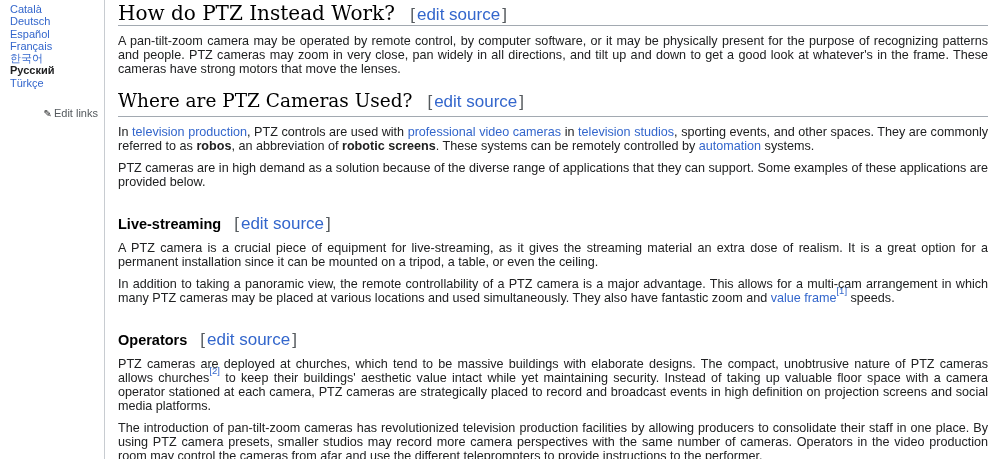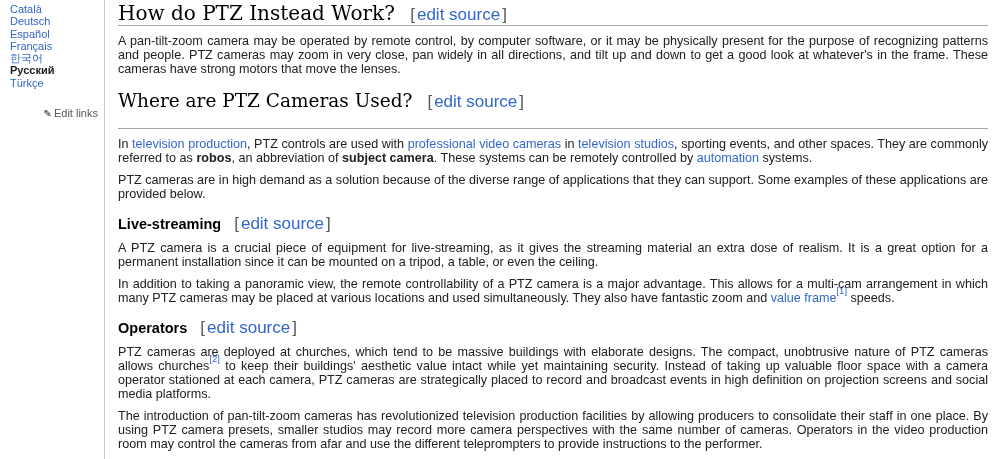--- a/index.html
+++ b/index.html
@@ -34,24 +34,24 @@
   
   .content {
     flex: 1; padding: 2px 12px 0 13px; overflow: hidden;
   }
   h1, h2 {
     font-family: "DejaVu Serif", "Liberation Serif", serif;
     font-weight: normal; color: #000;
     border-bottom: 1px solid #a2a9b1;
   }
   h1 { font-size: 20px; line-height: 22px; padding-bottom: 1px; margin: 0 0 4px; }
-  h2 { font-size: 18.5px; line-height: 21px; padding-bottom: 17px; margin: 14px 0 5px; }
+  h2 { font-size: 18.5px; line-height: 21px; padding-bottom: 5px; margin: 14px 0 5px; }
   h3 {
     font-size: 14.5px; line-height: 15px; font-weight: bold; color: #000;
-    margin: 14px 0 9px;
+    margin: 26px 0 9px;
   }
   .editsection {
     font-family: "Liberation Sans", "DejaVu Sans", sans-serif;
     font-size: 17px; font-weight: normal; line-height: 1;
     margin-left: 9px; color: #54595d; white-space: nowrap;
   }
   .editsection a { color: #3366cc; text-decoration: none; padding: 0 2px; }
   p {
     font-size: 12.6px; line-height: 14px; margin: 8px 0 8px;
     text-align: justify;
@@ -87,21 +87,21 @@
       <span class="editsection"><span>[</span><a href="#">edit source</a><span>]</span></span>
     </h1>
 
     <p>A pan-tilt-zoom camera may be operated by remote control, by computer software, or it may be physically present for the purpose of recognizing patterns and people. PTZ cameras may zoom in very close, pan widely in all directions, and tilt up and down to get a good look at whatever's in the frame. These cameras have strong motors that move the lenses.</p>
 
     <h2>
       <span>Where are PTZ Cameras Used?</span>
       <span class="editsection"><span>[</span><a href="#">edit source</a><span>]</span></span>
     </h2>
 
-    <p>In <a href="#">television production</a>, PTZ controls are used with <a href="#">professional video cameras</a> in <a href="#">television studios</a>, sporting events, and other spaces. They are commonly referred to as <b>robos</b>, an abbreviation of <b>subject camera</b>. These systems can be remotely controlled by <a href="#">automation</a> systems.</p>
+    <p>In <a href="#">television production</a>, PTZ controls are used with <a href="#">professional video cameras</a> in <a href="#">television studios</a>, sporting events, and other spaces. They are commonly referred to as <b>robos</b>, an abbreviation of <b>robotic screens</b>. These systems can be remotely controlled by <a href="#">automation</a> systems.</p>
     <p>PTZ cameras are in high demand as a solution because of the diverse range of applications that they can support. Some examples of these applications are provided below.</p>
 
     <h3>
       <span>Live-streaming</span>
       <span class="editsection"><span>[</span><a href="#">edit source</a><span>]</span></span>
     </h3>
 
     <p>A PTZ camera is a crucial piece of equipment for live-streaming, as it gives the streaming material an extra dose of realism. It is a great option for a permanent installation since it can be mounted on a tripod, a table, or even the ceiling.</p>
     <p>In addition to taking a panoramic view, the remote controllability of a PTZ camera is a major advantage. This allows for a multi-cam arrangement in which many PTZ cameras may be placed at various locations and used simultaneously. They also have fantastic zoom and <a href="#">value frame</a><sup><a href="#" class="wlink">[1]</a></sup> speeds.</p>
 

